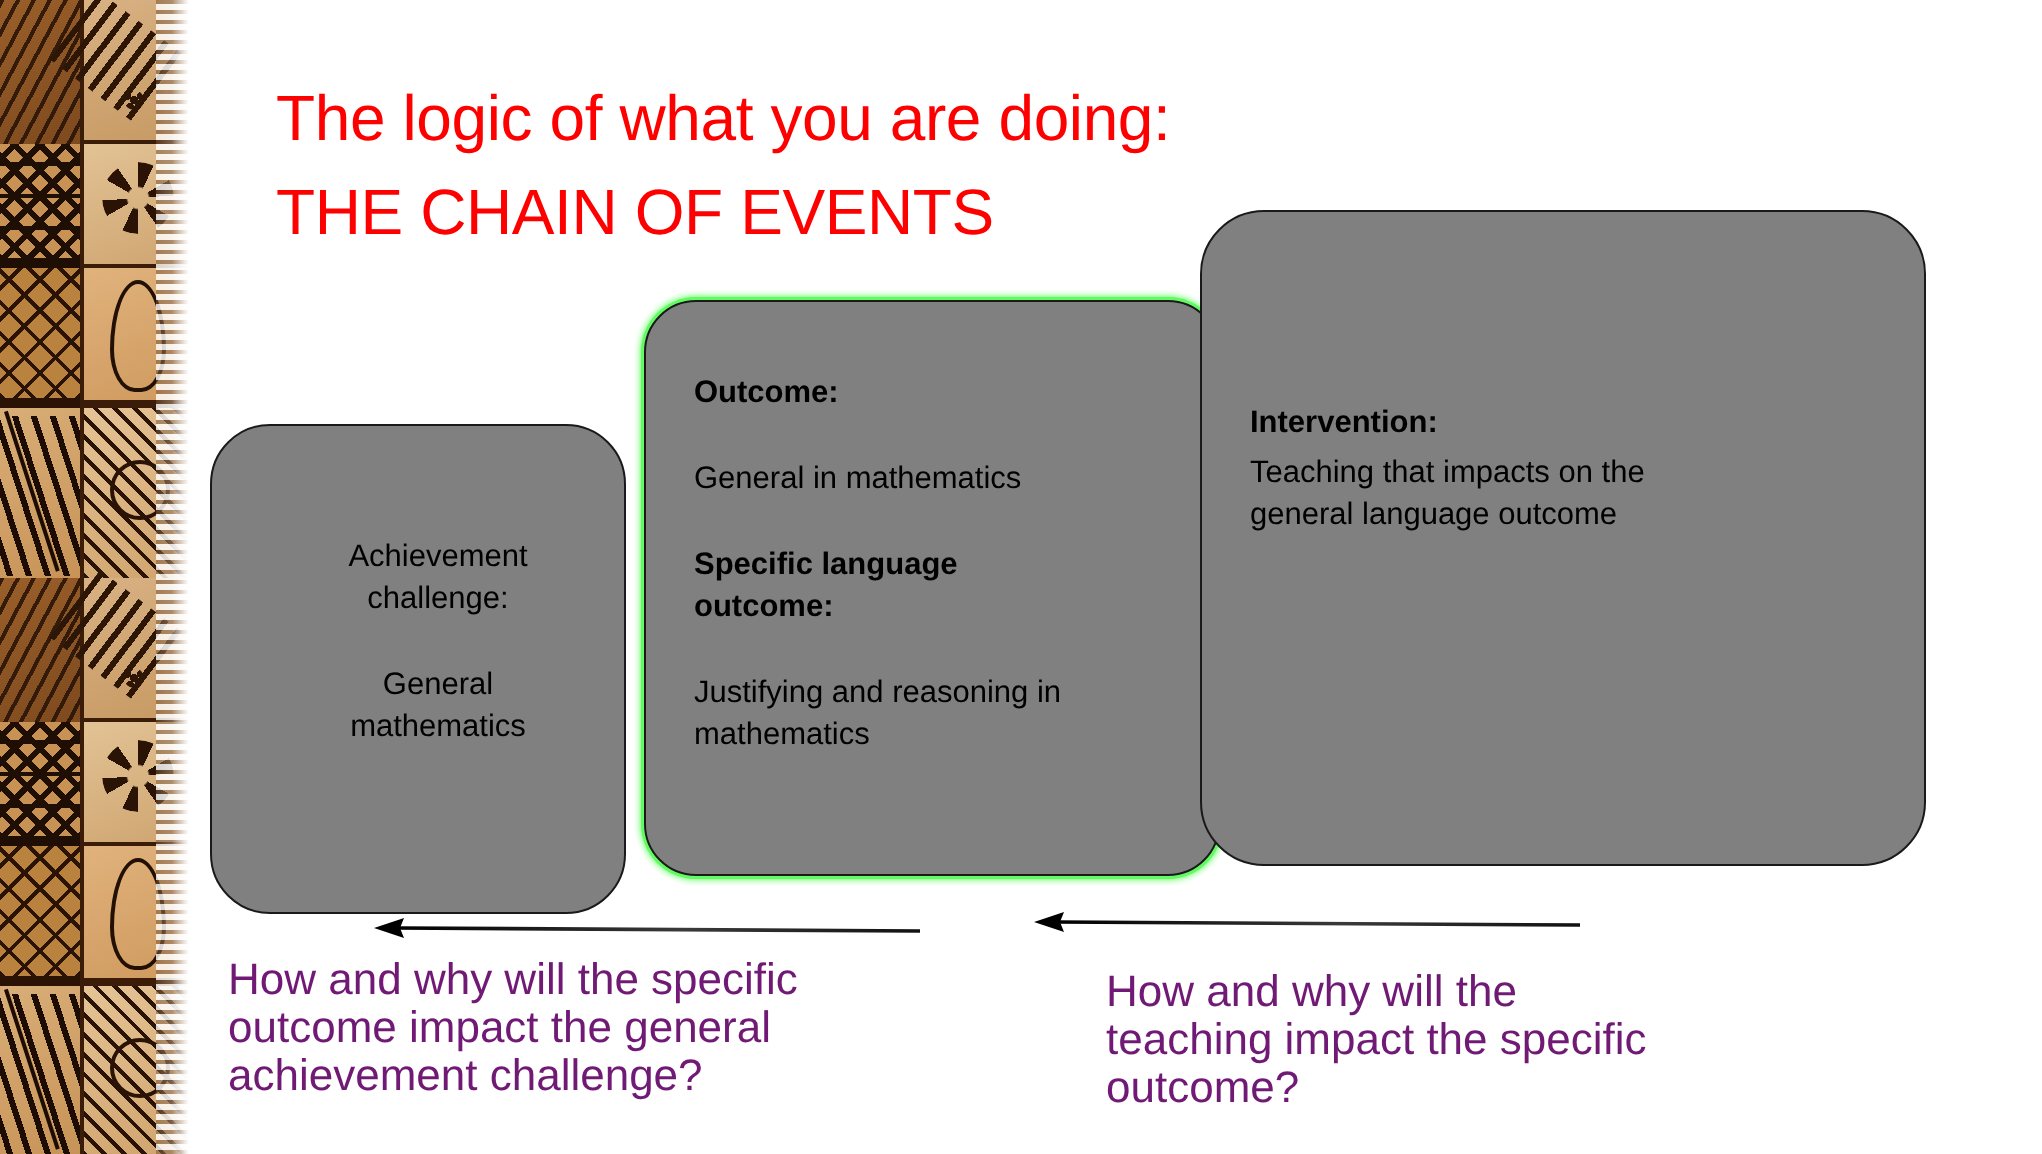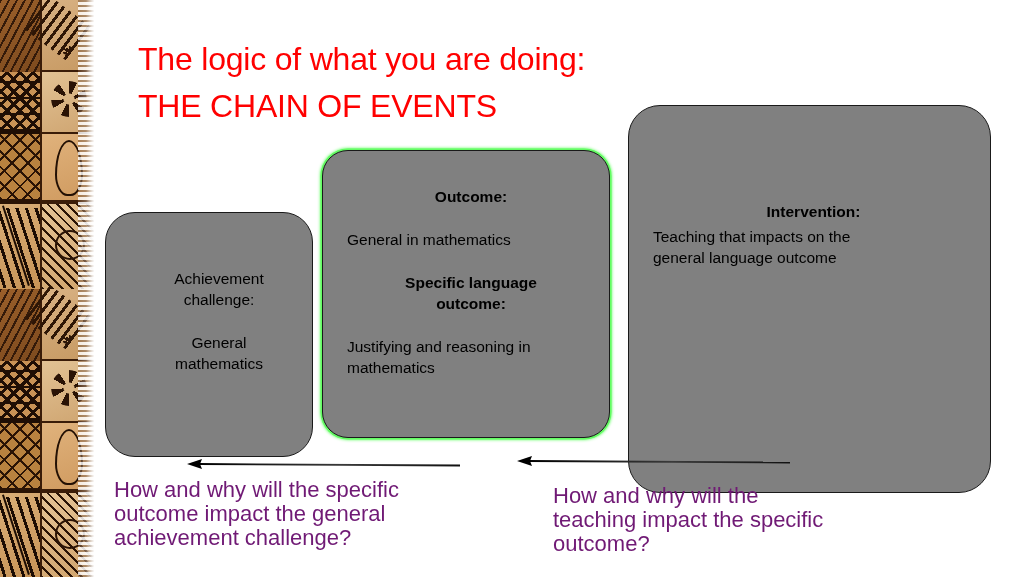--- a/index.html
+++ b/index.html
@@ -246,33 +246,33 @@
   #box-achievement {
     left: 105px; top: 212px; width: 208px; height: 245px;
     border-radius: 30px;
   }
   #box-outcome {
     left: 322px; top: 150px; width: 288px; height: 288px;
     border-radius: 26px;
     box-shadow: 0 0 3px 2px #66ff66, 0 0 0 1.5px #55ee55;
   }
   #box-intervention {
-    left: 628px; top: 105px; width: 363px; height: 388px;
+    left: 600px; top: 105px; width: 363px; height: 328px;
     border-radius: 32px;
   }
   .box-inner {
     position: absolute;
     left: 0; right: 0;
   }
   #box-achievement .box-inner { left: 32px; right: 12px; top: 55px; text-align: center; }
   #box-outcome .box-inner { left: 24px; right: 14px; top: 35px; }
   #box-intervention .box-inner { left: 24px; right: 16px; top: 95px; }
 
   .line { margin: 0; }
-  .line.bold { font-weight: bold; text-align: center; }
+  .line.bold { font-weight: bold; }
   .line.gap { margin-top: 22px; }
   .line.gap-sm { margin-top: 4px; }
 
   
   .arrow-svg { position: absolute; }
   #arrow-left-svg { left: 186px; top: 455px; }
   #arrow-right-svg { left: 516px; top: 452px; }
 
   
   .caption {

